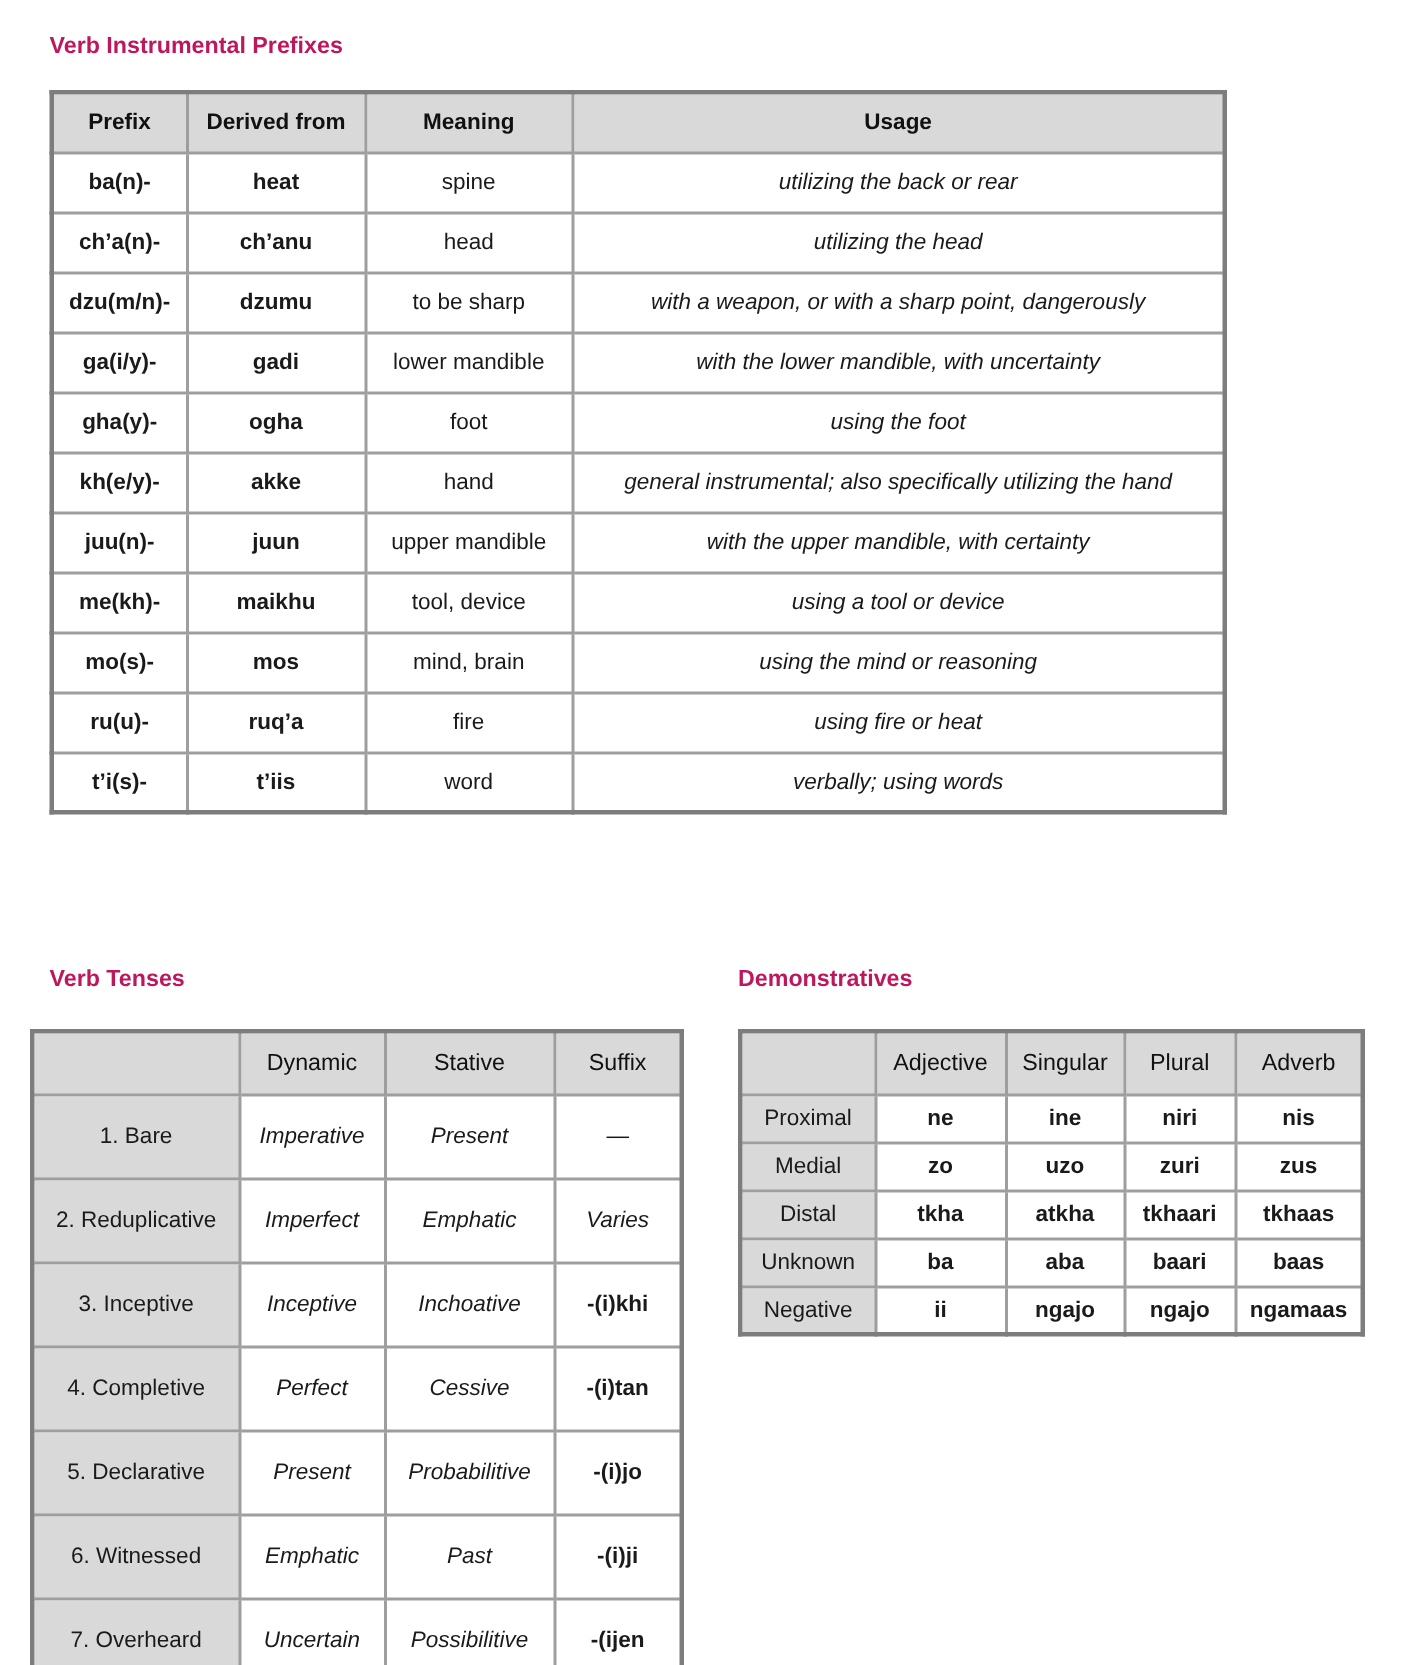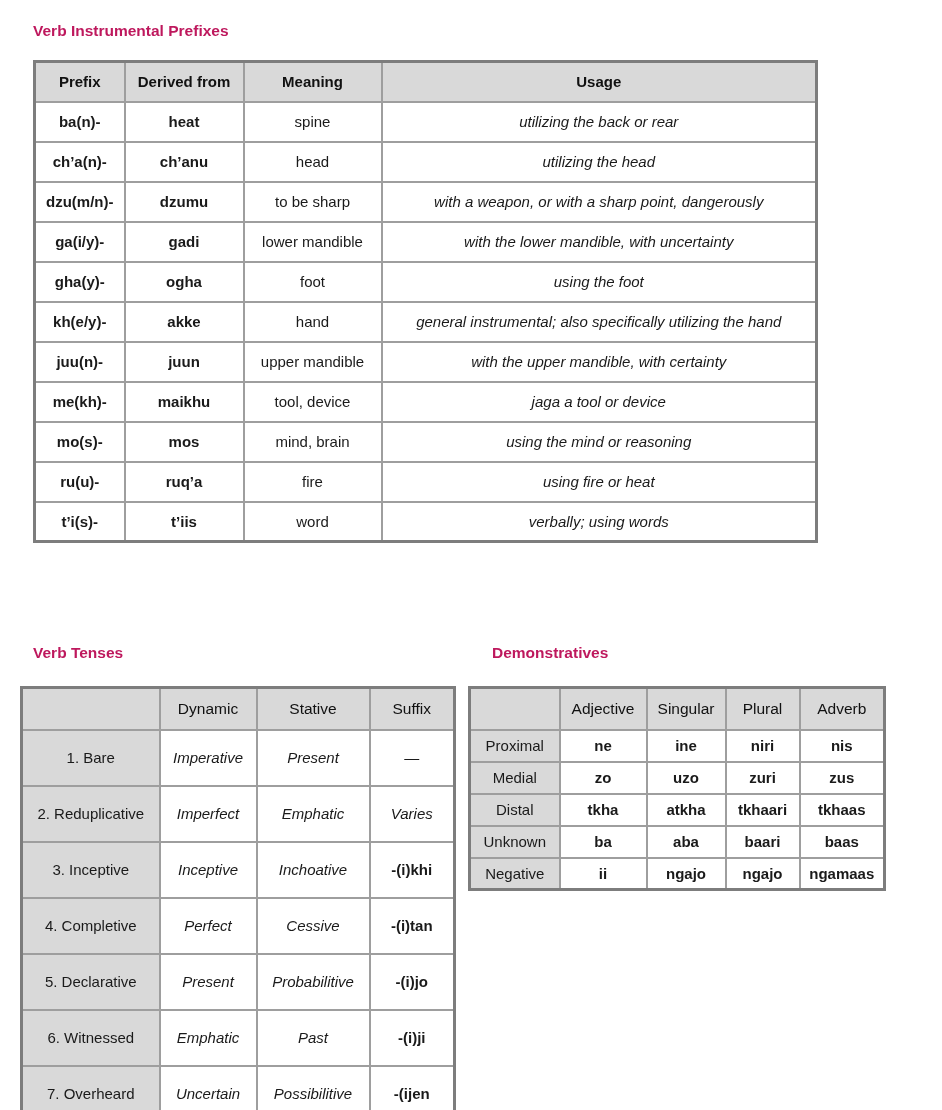--- a/index.html
+++ b/index.html
@@ -28,21 +28,21 @@
 
   table {
     position: absolute;
     border-collapse: collapse;
     table-layout: fixed;
     background: #ffffff;
     border: 3px solid #7d7d7d;
   }
   #prefixes-table { left: 33px;  top: 48px;  width: 782px; margin-top: 12px; }
   #tenses-table   { left: 20px;  top: 686px; width: 433px; }
-  #demo-table     { left: 468px; top: 686px; width: 415px; }
+  #demo-table     { left: 492px; top: 686px; width: 415px; }
 
   th, td {
     border: 2px solid #9e9e9e;
     text-align: center;
     vertical-align: middle;
     font-size: 15px;
     padding: 2px 4px;
     overflow: hidden;
   }
   th {
@@ -122,21 +122,21 @@
       <tr>
         <td class="b">juu(n)-</td>
         <td class="b">juun</td>
         <td>upper mandible</td>
         <td class="i">with the upper mandible, with certainty</td>
       </tr>
       <tr>
         <td class="b">me(kh)-</td>
         <td class="b">maikhu</td>
         <td>tool, device</td>
-        <td class="i">jaga a tool or device</td>
+        <td class="i">using a tool or device</td>
       </tr>
       <tr>
         <td class="b">mo(s)-</td>
         <td class="b">mos</td>
         <td>mind, brain</td>
         <td class="i">using the mind or reasoning</td>
       </tr>
       <tr>
         <td class="b">ru(u)-</td>
         <td class="b">ruq’a</td>

